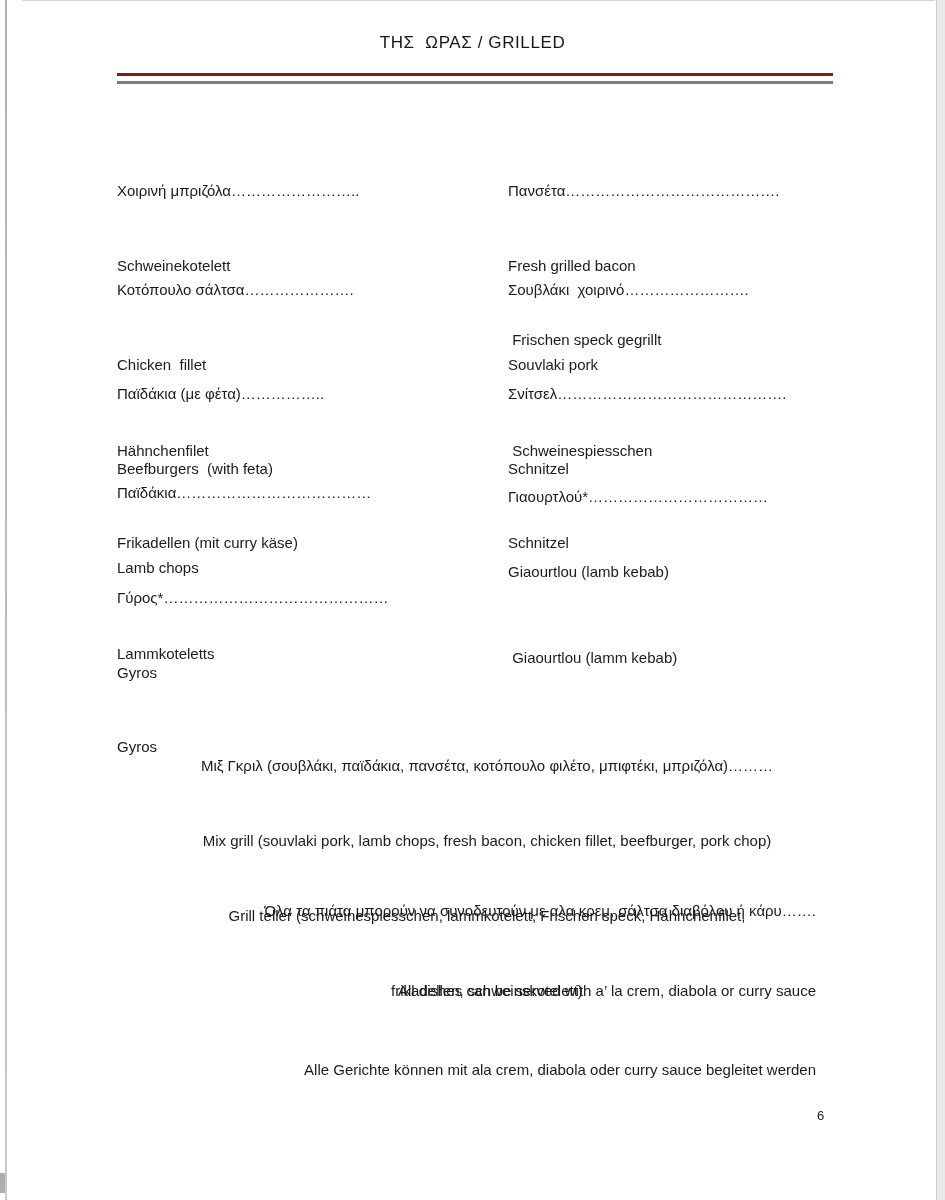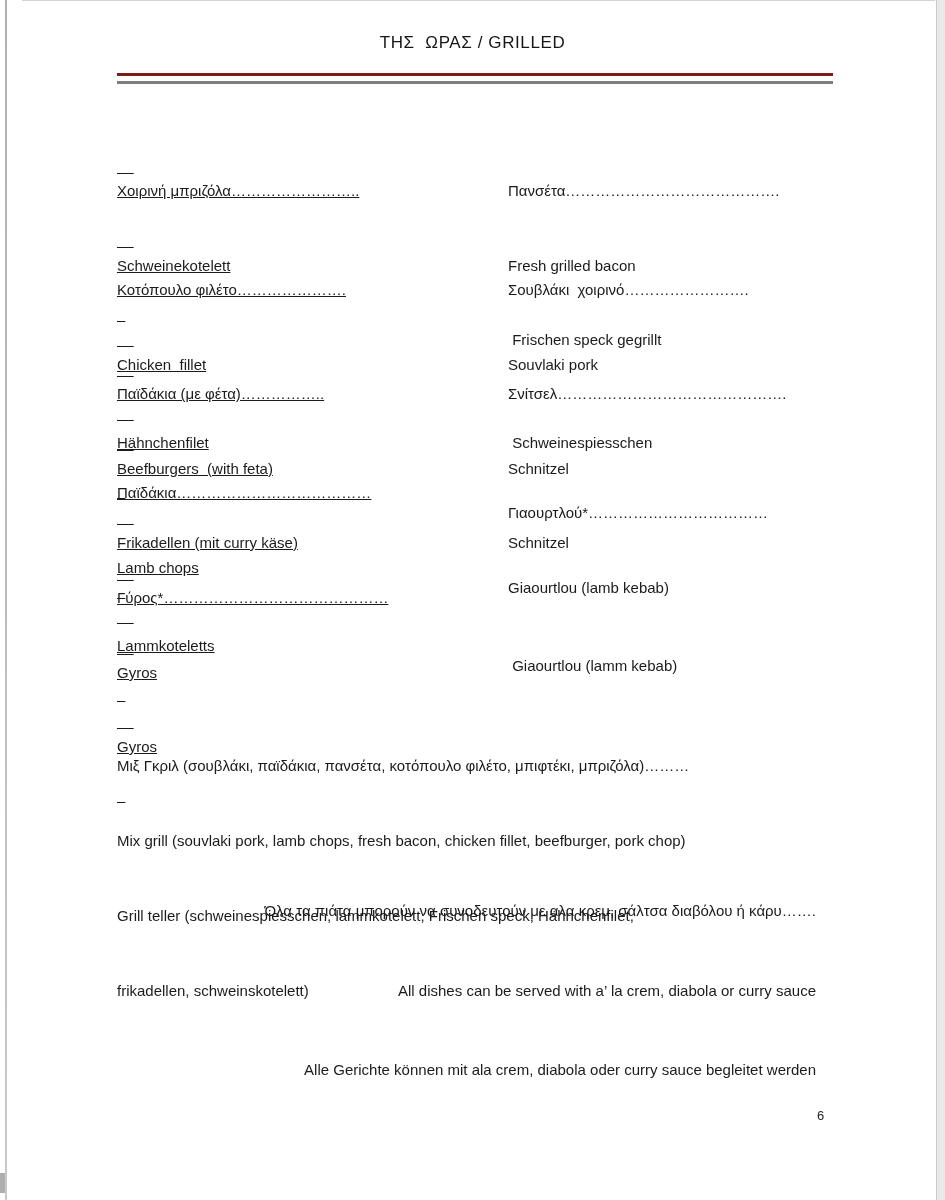--- a/index.html
+++ b/index.html
@@ -41,27 +41,27 @@
   }
   .rules { position: absolute; left: 117px; top: 73px; width: 716px; }
   .rule-red  { height: 3px; background: #7d1d14; }
   .rule-gray { height: 3px; background: #7f7f7f; margin-top: 5px; }
 
   .item {
     position: absolute;
     font-size: 15px; line-height: 24.7px;
     white-space: pre-wrap;
   }
-  .col-left  { left: 117px; width: 390px; text-decoration: underline; }
+  .col-left  { left: 117px; width: 390px; }
   .col-right { left: 508px; width: 420px; }
-  .de-gap .line-de { margin-top: 4px; }
+  .de-gap .line-de { margin-top: 12px; }
 
   .mix {
     position: absolute; left: 117px; top: 703px; width: 740px;
-    font-size: 15px; line-height: 25px; white-space: pre-wrap;
+    font-size: 15px; line-height: 25px; white-space: pre-wrap; text-align: center;
   }
   .note {
     position: absolute; left: 96px; top: 845px; width: 720px;
     font-size: 15px; line-height: 26.5px; text-align: right;
     white-space: pre-wrap;
   }
   .page-number {
     position: absolute; left: 817px; top: 1108px;
     font-size: 13px; color: #222222;
   }
@@ -87,21 +87,21 @@
     <div class="line-gr">Χοιρινή μπριζόλα……………………..</div>
     <div class="line-de">Schweinekotelett</div>
   </div>
   <div class="item col-right" style="top:130px">
     <div class="line-gr">Πανσέτα…………………………………….</div>
     <div class="line-en">Fresh grilled bacon</div>
     <div class="line-de"> Frischen speck gegrillt</div>
   </div>
 
   <div class="item col-left de-gap" style="top:229px">
-    <div class="line-gr">Κοτόπουλο φιλέτο………………….</div>
+    <div class="line-gr">Κοτόπουλο σάλτσα………………….</div>
     <div class="line-en">Chicken  fillet</div>
     <div class="line-de">Hähnchenfilet</div>
   </div>
   <div class="item col-right de-gap" style="top:229px">
     <div class="line-gr">Σουβλάκι  χοιρινό…………………….</div>
     <div class="line-en">Souvlaki pork</div>
     <div class="line-de"> Schweinespiesschen</div>
   </div>
 
   <div class="item col-left" style="top:333px">
@@ -113,21 +113,21 @@
     <div class="line-gr">Σνίτσελ……………………………………….</div>
     <div class="line-en">Schnitzel</div>
     <div class="line-de">Schnitzel</div>
   </div>
 
   <div class="item col-left de-gap" style="top:432px">
     <div class="line-gr">Παϊδάκια…………………………………</div>
     <div class="line-en">Lamb chops</div>
     <div class="line-de">Lammkoteletts</div>
   </div>
-  <div class="item col-right de-gap" style="top:452px">
+  <div class="item col-right de-gap" style="top:436px">
     <div class="line-gr">Γιαουρτλού*………………………………</div>
     <div class="line-en">Giaourtlou (lamb kebab)</div>
     <div class="line-de"> Giaourtlou (lamm kebab)</div>
   </div>
 
   <div class="item col-left" style="top:537px">
     <div class="line-gr">Γύρος*………………………………………</div>
     <div class="line-en">Gyros</div>
     <div class="line-de">Gyros</div>
   </div>

